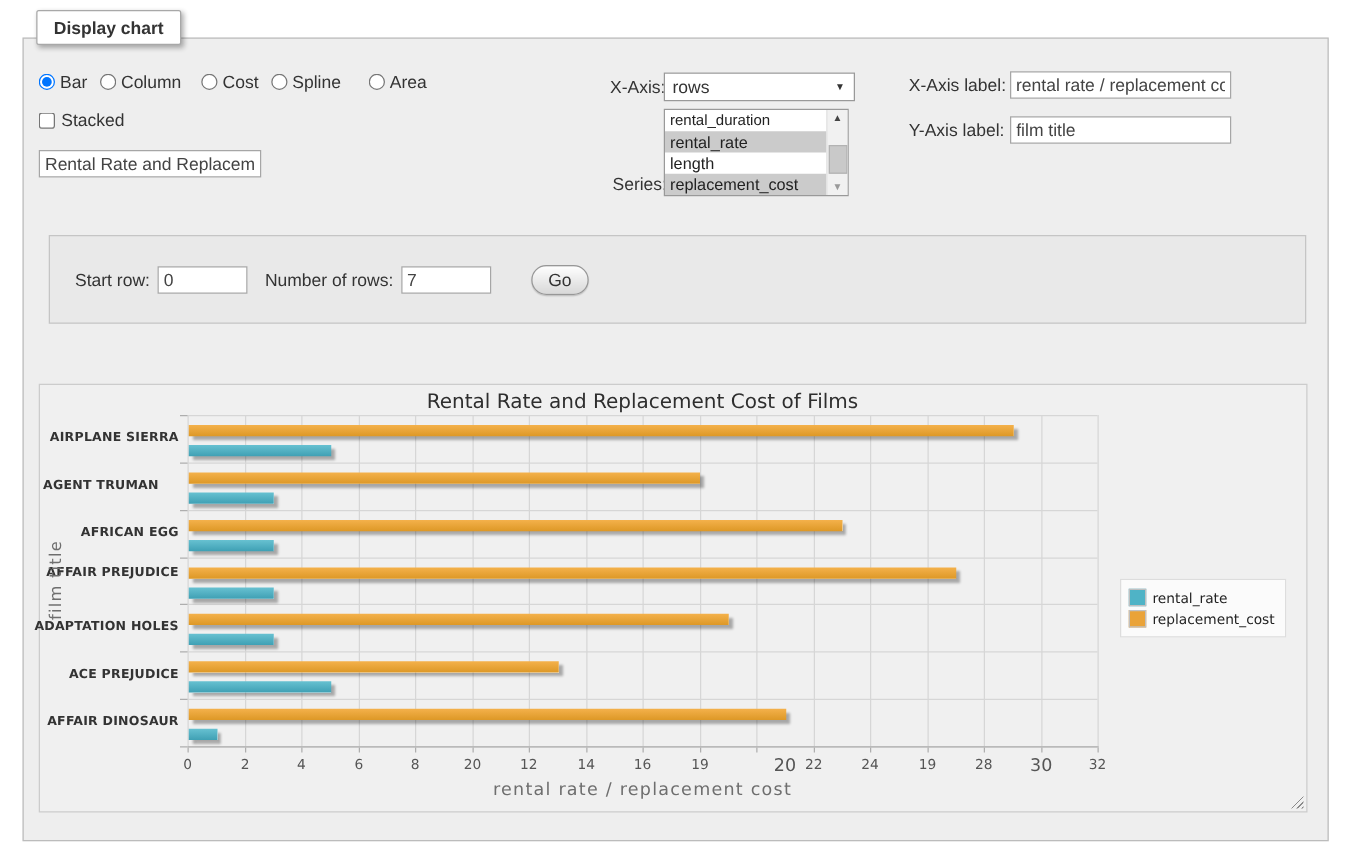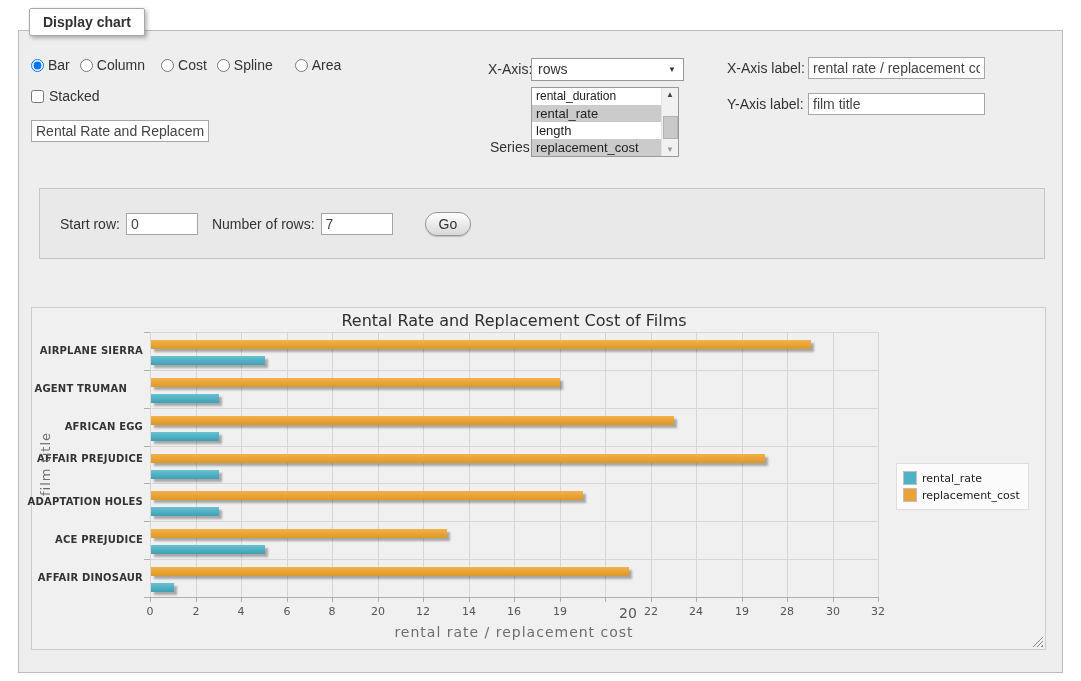--- a/index.html
+++ b/index.html
@@ -167,21 +167,21 @@
           <div style="position: absolute; left: 558px; top: 297px; width: 30px; text-align: center; font-size: 14px; color: rgb(85, 85, 85); margin-left: 23px;">20</div>
           <div style="position: absolute; left: 619px; top: 290px; width: 1px; height: 4px; background: rgb(174, 174, 174);"></div>
           <div style="position: absolute; left: 604px; top: 297px; width: 30px; text-align: center; font-size: 11px; color: rgb(85, 85, 85);">22</div>
           <div style="position: absolute; left: 664px; top: 290px; width: 1px; height: 4px; background: rgb(174, 174, 174);"></div>
           <div style="position: absolute; left: 649px; top: 297px; width: 30px; text-align: center; font-size: 11px; color: rgb(85, 85, 85);">24</div>
           <div style="position: absolute; left: 710px; top: 290px; width: 1px; height: 4px; background: rgb(174, 174, 174);"></div>
           <div style="position: absolute; left: 695px; top: 297px; width: 30px; text-align: center; font-size: 11px; color: rgb(85, 85, 85);">19</div>
           <div style="position: absolute; left: 755px; top: 290px; width: 1px; height: 4px; background: rgb(174, 174, 174);"></div>
           <div style="position: absolute; left: 740px; top: 297px; width: 30px; text-align: center; font-size: 11px; color: rgb(85, 85, 85);">28</div>
           <div style="position: absolute; left: 801px; top: 290px; width: 1px; height: 4px; background: rgb(174, 174, 174);"></div>
-          <div style="position: absolute; left: 786px; top: 297px; width: 30px; text-align: center; font-size: 11px; color: rgb(85, 85, 85);">30</div>
+          <div style="position: absolute; left: 786px; top: 297px; width: 30px; text-align: center; font-size: 14px; color: rgb(85, 85, 85);">30</div>
           <div style="position: absolute; left: 846px; top: 290px; width: 1px; height: 4px; background: rgb(174, 174, 174);"></div>
           <div style="position: absolute; left: 831px; top: 297px; width: 30px; text-align: center; font-size: 11px; color: rgb(85, 85, 85);">32</div>
           <div style="position: absolute; left: 112px; top: 24px; width: 6px; height: 1px; background: rgb(174, 174, 174);"></div>
           <div style="position: absolute; left: 112px; top: 62px; width: 6px; height: 1px; background: rgb(174, 174, 174);"></div>
           <div style="position: absolute; left: 112px; top: 100px; width: 6px; height: 1px; background: rgb(174, 174, 174);"></div>
           <div style="position: absolute; left: 112px; top: 138px; width: 6px; height: 1px; background: rgb(174, 174, 174);"></div>
           <div style="position: absolute; left: 112px; top: 175px; width: 6px; height: 1px; background: rgb(174, 174, 174);"></div>
           <div style="position: absolute; left: 112px; top: 213px; width: 6px; height: 1px; background: rgb(174, 174, 174);"></div>
           <div style="position: absolute; left: 112px; top: 251px; width: 6px; height: 1px; background: rgb(174, 174, 174);"></div>
           <div style="position: absolute; left: 112px; top: 289px; width: 6px; height: 1px; background: rgb(174, 174, 174);"></div>

